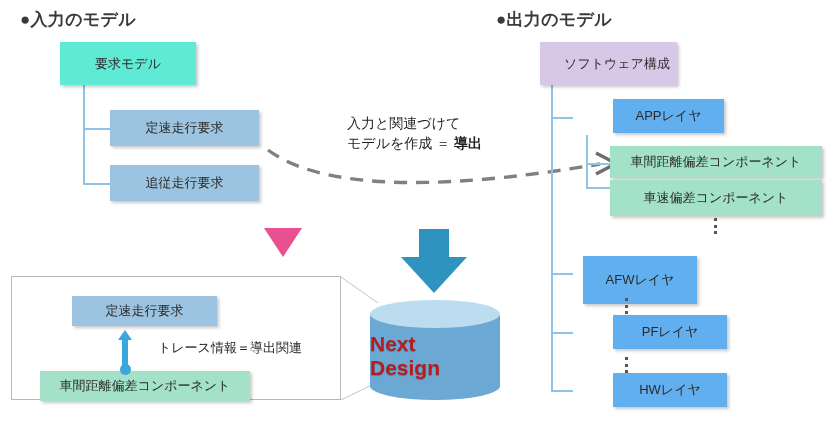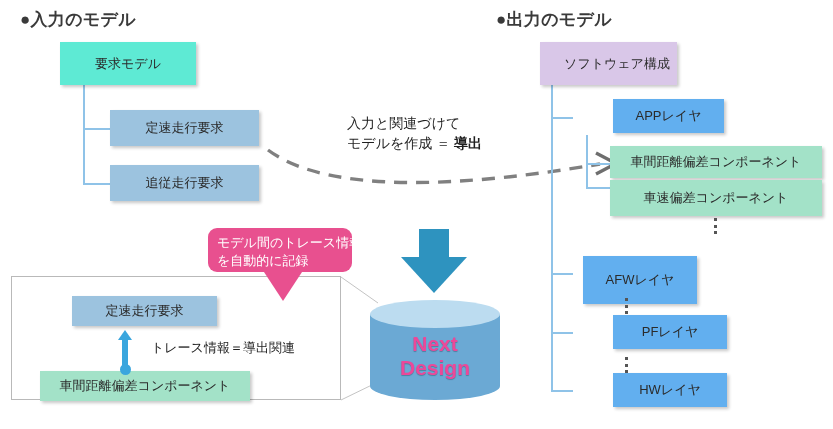--- a/index.html
+++ b/index.html
@@ -109,20 +109,21 @@
   }
   .trace-ball {
     width: 11px; height: 11px;
     border-radius: 50%;
     background: #3AA6DE;
   }
   .trace-label {
     font-size: 13px;
     color: #1f1f1f;
     white-space: nowrap;
+    margin-left: 7px;
   }
 
   
   .big-arrow-stem { background: #2E93BF; }
   .big-arrow-head {
     width: 0; height: 0;
     border-left: 33px solid transparent;
     border-right: 33px solid transparent;
     border-top: 36px solid #2E93BF;
   }
@@ -133,24 +134,24 @@
   }
   .cyl-top {
     background: #BCDCF0;
     border-radius: 50%;
   }
   .cyl-bottom {
     background: #6BA9D4;
     border-radius: 50%;
   }
   .cyl-label {
-    color: #ec4899;
+    color: #b91c1c;
     font-size: 21px;
     font-weight: bold;
-    text-align: center;
+    text-align: left;
     line-height: 1.15;
     text-shadow: 0 1px 1px rgba(0,0,0,0.25);
   }
 </style>
 </head>
 <body>
 
 <div id="canvas">
 
   <div class="abs heading" style="left:20px; top:8px;">●入力のモデル</div>
@@ -224,24 +225,20 @@
 
   <div class="abs node blue" style="left:72px; top:296px; width:145px; height:30px;">定速走行要求</div>
   <div class="abs node green" style="left:40px; top:371px; width:210px; height:30px;">車間距離偏差コンポーネント</div>
 
   <div class="abs trace-head" style="left:118px; top:330px;"></div>
   <div class="abs trace-shaft" style="left:122px; top:339px; height:30px;"></div>
   <div class="abs trace-ball" style="left:119.5px; top:364px;"></div>
   <div class="abs trace-label" style="left:151px; top:339px;">トレース情報＝導出関連</div>
 
   <div class="abs" style="left:208px; top:228px;">
-    <div class="balloon" style="width:144px; height:44px;">
-      <div>モデル間のトレース情報</div>
-      <div>を自動的に記録</div>
-    </div>
     <div class="balloon-tail" style="margin-left:56px;"></div>
   </div>
 
   <div class="abs" style="left:401px; top:229px;">
     <div class="big-arrow-stem" style="width:30px; height:28px; margin-left:18px;"></div>
     <div class="big-arrow-head"></div>
   </div>
 
   <div class="abs" style="left:370px; top:300px; width:130px; height:100px;">
     <div class="abs cyl-bottom" style="left:0; top:72px; width:130px; height:28px;"></div>

